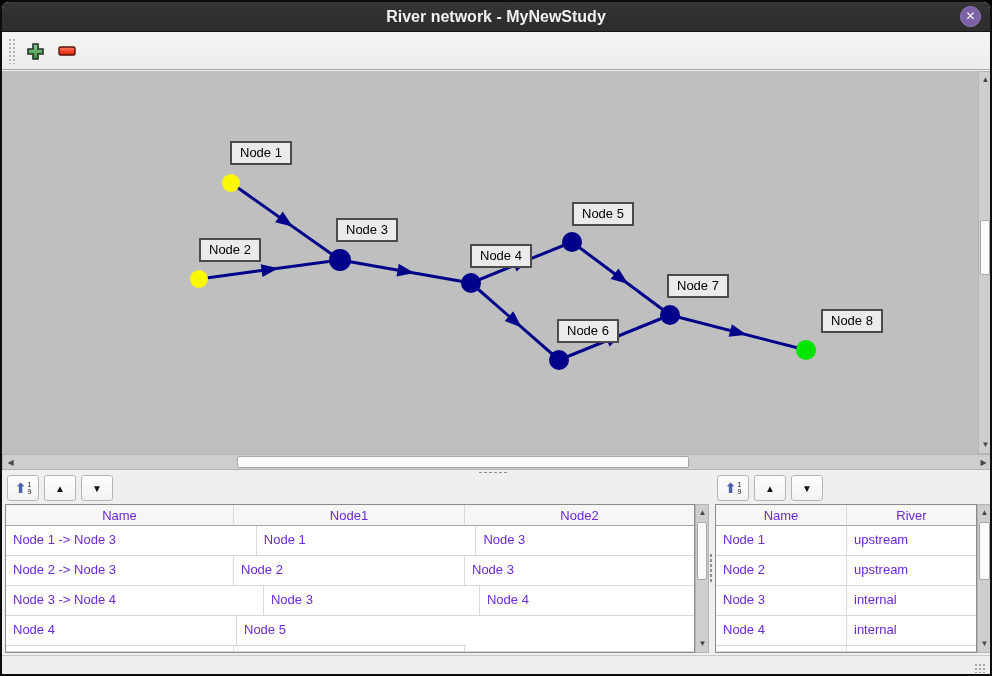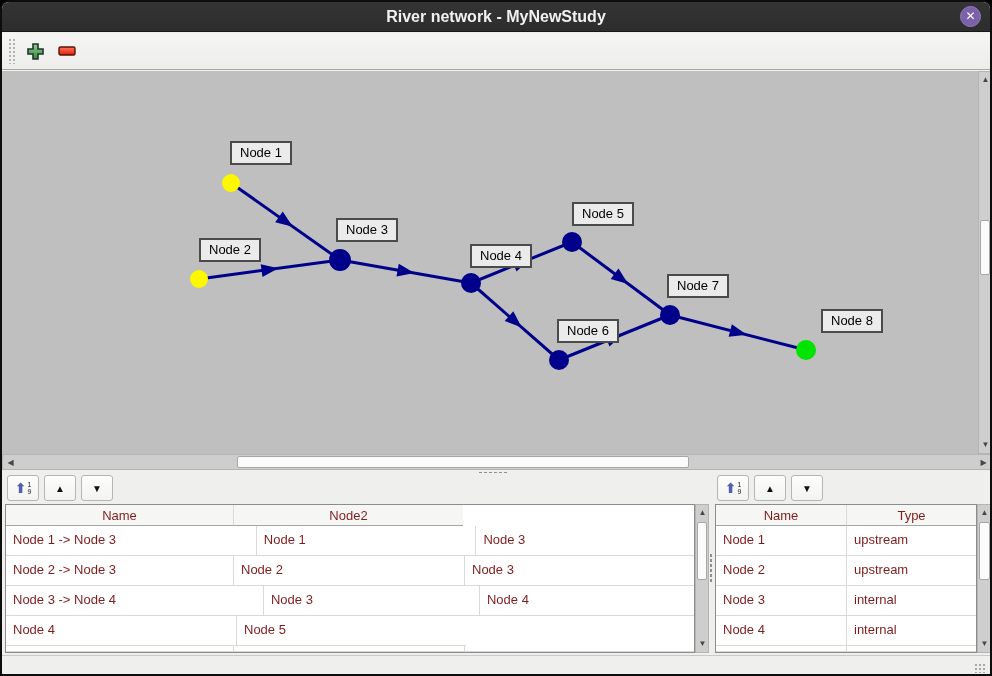--- a/index.html
+++ b/index.html
@@ -38,21 +38,21 @@
   
   .panel-btn{position:absolute;top:473px;width:32px;height:26px;border:1px solid #b5b5b1;border-radius:3px;
              background:linear-gradient(#fdfdfd,#f3f3f1);display:flex;align-items:center;justify-content:center;
              font-size:10px;color:#111;}
   .sort-glyph{display:flex;align-items:center;font-size:14px;color:#4e61ae;font-weight:bold;line-height:12px;}
   .sort-digits{display:flex;flex-direction:column;font-size:7px;color:#222;font-weight:normal;line-height:7px;margin-left:1px;}
   
   .tablebox{position:absolute;top:502px;height:149px;background:#fff;border:1px solid #8c8c8a;overflow:hidden;}
   .tr{display:flex;height:30px;background:#fff;}
   .tr .td{border-right:1px solid #d9d9d7;border-bottom:1px solid #d9d9d7;padding:6px 0 0 7px;
-          font-size:13px;color:#7f1d1d;overflow:hidden;white-space:nowrap;}
+          font-size:13px;color:#6d28d9;overflow:hidden;white-space:nowrap;}
   .tr .td:last-child{border-right:none;}
   .thead{height:21px;}
   .thead .td{background:#f6f6f4;border-bottom:1px solid #a5a5a3;padding:3px 0 0 0;text-align:center;}
   .partial{height:6px;}
   .partial .td{padding:0;}
   
   .statusbar{position:absolute;left:0;right:0;top:653px;height:21px;background:#efefed;border-top:1px solid #c9c9c7;}
   .grip{position:absolute;right:4px;bottom:3px;width:12px;height:10px;
         background-image:radial-gradient(#a6a6a4 1px,transparent 1.2px);background-size:4px 4px;}
 </style>
@@ -167,20 +167,21 @@
   <div class="panel-btn" style="left:752px;">
     <span>▲</span>
   </div>
   <div class="panel-btn" style="left:789px;">
     <span>▼</span>
   </div>
 
   <div class="tablebox" style="left:3px;width:690px;">
       <div class="tr thead">
         <div class="td" style="width: 228px;">Name</div>
+        <div class="td" style="width: 231px;">Node1</div>
         <div class="td" style="width: 229px;">Node2</div>
       </div>
       <div class="tr ">
         <div class="td" style="width: 264px;">Node 1 -&gt; Node 3</div>
         <div class="td" style="width: 231px;">Node 1</div>
         <div class="td" style="width: 229px;">Node 3</div>
       </div>
       <div class="tr ">
         <div class="td" style="width: 228px;">Node 2 -&gt; Node 3</div>
         <div class="td" style="width: 231px;">Node 2</div>
@@ -206,21 +207,21 @@
     <div class="sb-arrow" style="left:0;top:1px;">▲</div>
     <div class="sb-thumb" style="left:1px;top:17px;width:10px;height:58px;"></div>
     <div class="sb-arrow" style="left:0;bottom:1px;">▼</div>
   </div>
 
   <div class="vsplit-dots"></div>
 
   <div class="tablebox" style="left:713px;width:262px;">
       <div class="tr thead">
         <div class="td" style="width: 131px;">Name</div>
-        <div class="td" style="width: 129px;">Type</div>
+        <div class="td" style="width: 129px;">River</div>
       </div>
       <div class="tr ">
         <div class="td" style="width: 131px;">Node 1</div>
         <div class="td" style="width: 129px;">upstream</div>
       </div>
       <div class="tr ">
         <div class="td" style="width: 131px;">Node 2</div>
         <div class="td" style="width: 129px;">upstream</div>
       </div>
       <div class="tr ">

